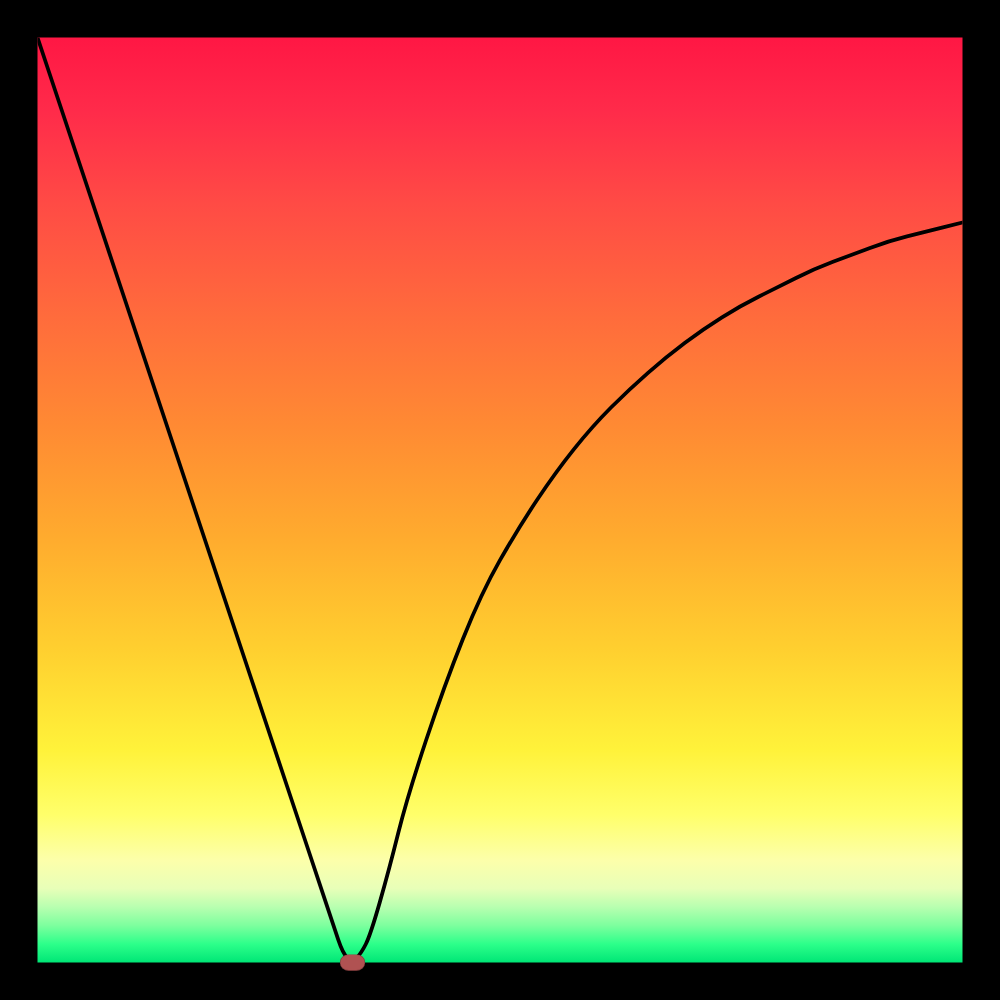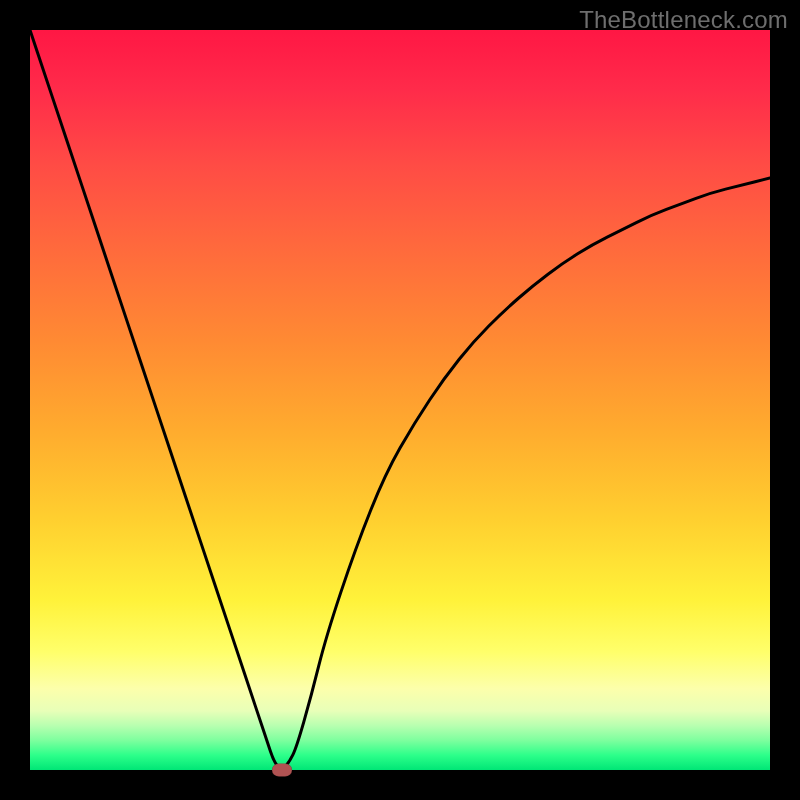--- a/index.html
+++ b/index.html
@@ -67,21 +67,20 @@
     background: #b05252;
     border-radius: 7px / 6px;
     transform: translate(-50%, -50%);
     box-shadow: 0 0 0 0.5px rgba(0,0,0,0.25) inset;
   }
 </style>
 </head>
 <body>
 
 <div class="frame">
-  <div class="watermark">TheBottleneck.com</div>
 
   <div class="plot">
     <svg class="curve" viewBox="0 0 740 740" preserveAspectRatio="none">
       <path id="curve-path" fill="none" stroke="#000" stroke-width="3" stroke-linecap="round" stroke-linejoin="round" d="M 0 0 Q 0 0 7.4 22.200000000000045 Q 14.8 44.40000000000009 22.200000000000003 66.60000000000002 Q 29.6 88.79999999999995 37 111 Q 44.4 133.20000000000005 51.8 155.40000000000003 Q 59.2 177.60000000000002 66.6 199.8 Q 74 222 81.4 244.2 Q 88.8 266.4 96.2 288.6 Q 103.60000000000001 310.8 111 333 Q 118.4 355.2 125.8 377.4 Q 133.2 399.59999999999997 140.6 421.79999999999995 Q 148 444 155.4 466.2 Q 162.8 488.4 170.2 510.59999999999997 Q 177.6 532.8 185 555 Q 192.4 577.2 199.8 599.4000000000001 Q 207.20000000000002 621.6 214.60000000000002 643.8 Q 222 666 225.7 677.1 Q 229.4 688.2 233.10000000000002 699.3 Q 236.8 710.4 240.5 721.5 Q 244.20000000000002 732.6 247.90000000000003 736.3 Q 251.60000000000002 740 255.3 736.3 Q 259 732.6 262.7 725.2 Q 266.4 717.8 273.79999999999995 691.9 Q 281.2 666 288.6 636.4 Q 296 606.8 310.8 562.4 Q 325.6 518 340.4 481 Q 355.2 444 370 418.1 Q 384.8 392.20000000000005 399.6 370 Q 414.40000000000003 347.79999999999995 429.20000000000005 329.29999999999995 Q 444 310.8 458.8 296 Q 473.6 281.2 488.40000000000003 268.25 Q 503.20000000000005 255.29999999999995 518 244.19999999999996 Q 532.8 233.09999999999997 547.5999999999999 223.85 Q 562.4 214.60000000000002 577.2 207.20000000000005 Q 592 199.80000000000007 606.8 192.40000000000003 Q 621.6 185 636.4000000000001 179.45 Q 651.2 173.89999999999998 666 168.34999999999997 Q 680.8000000000001 162.79999999999995 695.6 159.09999999999997 Q 710.4 155.39999999999998 725.2 151.7 T 740 148"></path>
     </svg>
     <div id="marker" class="marker" style="left: 251.6px; top: 740px;"></div>
   </div>
 </div>
 
 </body></html>

